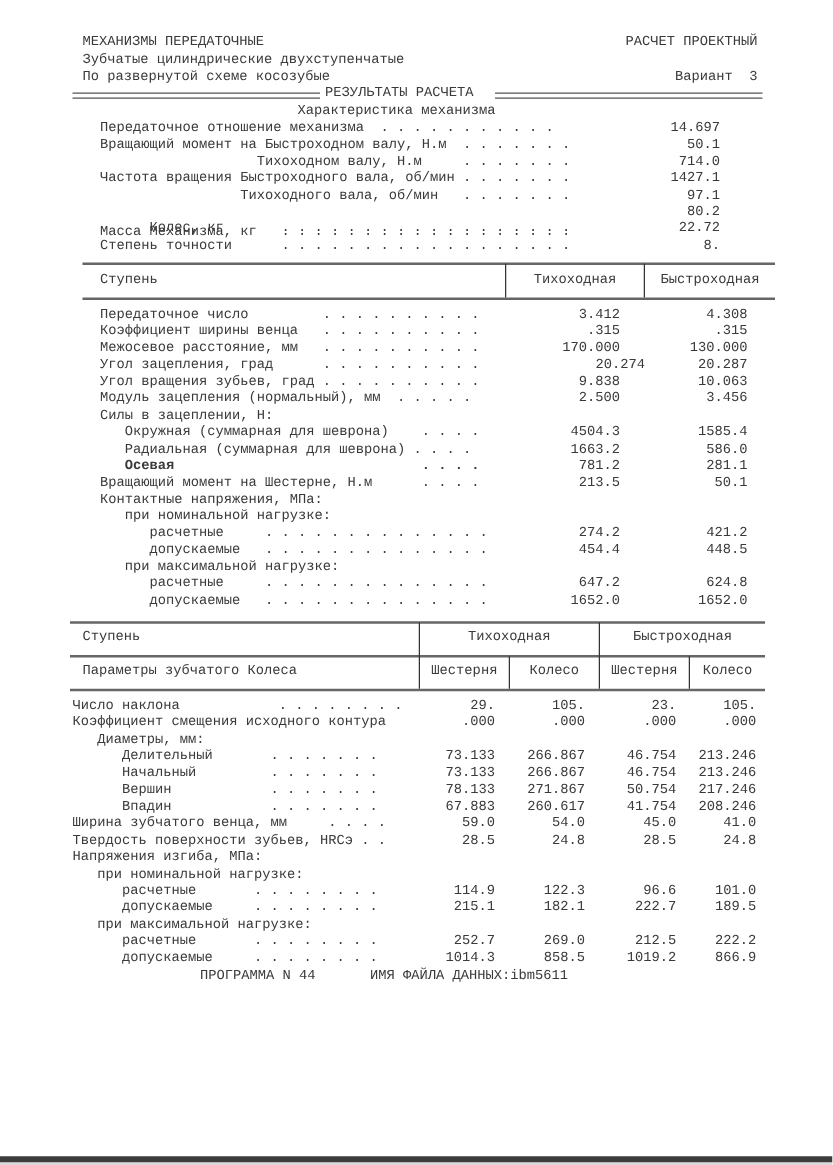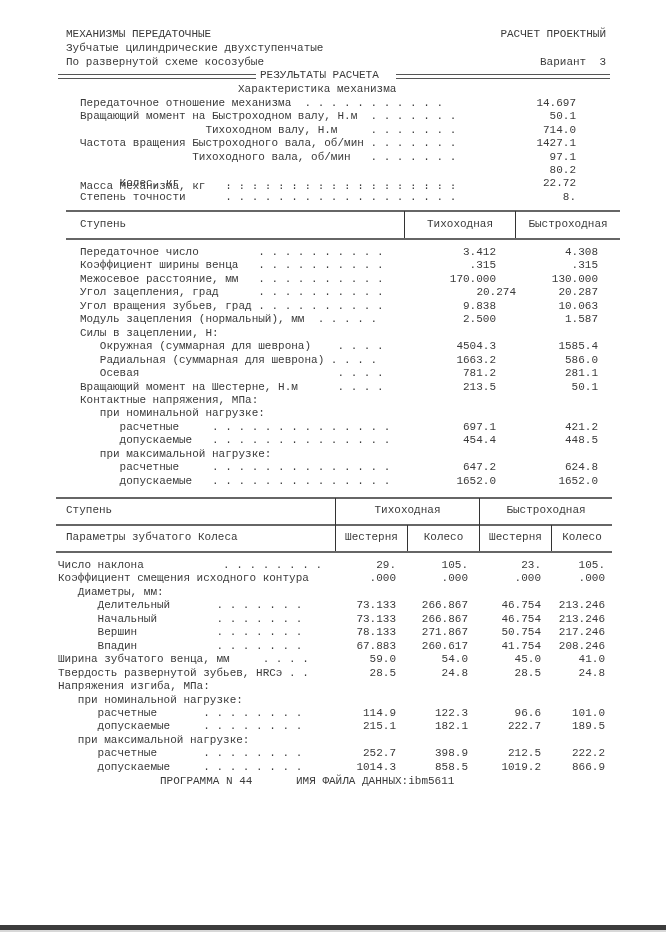--- a/index.html
+++ b/index.html
@@ -68,44 +68,44 @@
     <div class="abs r" style="left:420px;top:272.9px;width:76px;">170.000</div>
     <div class="abs r" style="left:520px;top:272.9px;width:78px;">130.000</div>
     <div class="abs " style="left:80px;top:286.35px;">Угол зацепления, град      . . . . . . . . . .</div>
     <div class="abs r" style="left:440px;top:286.35px;width:76px;">20.274</div>
     <div class="abs r" style="left:520px;top:286.35px;width:78px;">20.287</div>
     <div class="abs " style="left:80px;top:299.8px;">Угол вращения зубьев, град . . . . . . . . . .</div>
     <div class="abs r" style="left:420px;top:299.8px;width:76px;">9.838</div>
     <div class="abs r" style="left:520px;top:299.8px;width:78px;">10.063</div>
     <div class="abs " style="left:80px;top:313.25px;">Модуль зацепления (нормальный), мм  . . . . .</div>
     <div class="abs r" style="left:420px;top:313.25px;width:76px;">2.500</div>
-    <div class="abs r" style="left:520px;top:313.25px;width:78px;">1.587</div>
+    <div class="abs r" style="left:520px;top:313.25px;width:78px;">3.456</div>
     <div class="abs " style="left:80px;top:326.7px;">Силы в зацеплении, Н:</div>
     <div class="abs r" style="left:420px;top:326.7px;width:76px;"></div>
     <div class="abs r" style="left:520px;top:326.7px;width:78px;"></div>
     <div class="abs " style="left:80px;top:340.15px;">   Окружная (суммарная для шеврона)    . . . .</div>
     <div class="abs r" style="left:420px;top:340.15px;width:76px;">4504.3</div>
     <div class="abs r" style="left:520px;top:340.15px;width:78px;">1585.4</div>
     <div class="abs " style="left:80px;top:353.6px;">   Радиальная (суммарная для шеврона) . . . .</div>
     <div class="abs r" style="left:420px;top:353.6px;width:76px;">1663.2</div>
     <div class="abs r" style="left:520px;top:353.6px;width:78px;">586.0</div>
-    <div class="abs " style="left:80px;top:367.05px;">   Осевая                              . . . .</div>
+    <div class="abs " style="left:80px;top:367.05px;font-weight:bold;">   Осевая                              . . . .</div>
     <div class="abs r" style="left:420px;top:367.05px;width:76px;">781.2</div>
     <div class="abs r" style="left:520px;top:367.05px;width:78px;">281.1</div>
     <div class="abs " style="left:80px;top:380.5px;text-align:center;">Вращающий момент на Шестерне, Н.м      . . . .</div>
     <div class="abs r" style="left:420px;top:380.5px;width:76px;">213.5</div>
     <div class="abs r" style="left:520px;top:380.5px;width:78px;">50.1</div>
     <div class="abs " style="left:80px;top:393.95px;">Контактные напряжения, МПа:</div>
     <div class="abs r" style="left:420px;top:393.95px;width:76px;"></div>
     <div class="abs r" style="left:520px;top:393.95px;width:78px;"></div>
     <div class="abs " style="left:80px;top:407.4px;">   при номинальной нагрузке:</div>
     <div class="abs r" style="left:420px;top:407.4px;width:76px;"></div>
     <div class="abs r" style="left:520px;top:407.4px;width:78px;"></div>
     <div class="abs " style="left:80px;top:420.85px;">      расчетные     . . . . . . . . . . . . . .</div>
-    <div class="abs r" style="left:420px;top:420.85px;width:76px;">697.1</div>
+    <div class="abs r" style="left:420px;top:420.85px;width:76px;">274.2</div>
     <div class="abs r" style="left:520px;top:420.85px;width:78px;">421.2</div>
     <div class="abs " style="left:80px;top:434.29999999999995px;">      допускаемые   . . . . . . . . . . . . . .</div>
     <div class="abs r" style="left:420px;top:434.29999999999995px;width:76px;">454.4</div>
     <div class="abs r" style="left:520px;top:434.29999999999995px;width:78px;">448.5</div>
     <div class="abs " style="left:80px;top:447.75px;">   при максимальной нагрузке:</div>
     <div class="abs r" style="left:420px;top:447.75px;width:76px;"></div>
     <div class="abs r" style="left:520px;top:447.75px;width:78px;"></div>
     <div class="abs " style="left:80px;top:461.2px;">      расчетные     . . . . . . . . . . . . . .</div>
     <div class="abs r" style="left:420px;top:461.2px;width:76px;">647.2</div>
     <div class="abs r" style="left:520px;top:461.2px;width:78px;">624.8</div>
@@ -164,21 +164,21 @@
     <div class="abs " style="left:58px;top:639.7px;">      Впадин            . . . . . . .</div>
     <div class="abs r" style="left:326px;top:639.7px;width:70px;">67.883</div>
     <div class="abs r" style="left:398px;top:639.7px;width:70px;">260.617</div>
     <div class="abs r" style="left:471px;top:639.7px;width:70px;">41.754</div>
     <div class="abs r" style="left:535px;top:639.7px;width:70px;">208.246</div>
     <div class="abs " style="left:58px;top:653.15px;">Ширина зубчатого венца, мм     . . . .</div>
     <div class="abs r" style="left:326px;top:653.15px;width:70px;">59.0</div>
     <div class="abs r" style="left:398px;top:653.15px;width:70px;">54.0</div>
     <div class="abs r" style="left:471px;top:653.15px;width:70px;">45.0</div>
     <div class="abs r" style="left:535px;top:653.15px;width:70px;">41.0</div>
-    <div class="abs " style="left:58px;top:666.6px;">Твердость развернутой зубьев, HRCэ . .</div>
+    <div class="abs " style="left:58px;top:666.6px;">Твердость поверхности зубьев, HRCэ . .</div>
     <div class="abs r" style="left:326px;top:666.6px;width:70px;">28.5</div>
     <div class="abs r" style="left:398px;top:666.6px;width:70px;">24.8</div>
     <div class="abs r" style="left:471px;top:666.6px;width:70px;">28.5</div>
     <div class="abs r" style="left:535px;top:666.6px;width:70px;">24.8</div>
     <div class="abs " style="left:58px;top:680.05px;">Напряжения изгиба, МПа:</div>
     <div class="abs r" style="left:326px;top:680.05px;width:70px;"></div>
     <div class="abs r" style="left:398px;top:680.05px;width:70px;"></div>
     <div class="abs r" style="left:471px;top:680.05px;width:70px;"></div>
     <div class="abs r" style="left:535px;top:680.05px;width:70px;"></div>
     <div class="abs " style="left:58px;top:693.5px;">   при номинальной нагрузке:</div>
@@ -196,21 +196,21 @@
     <div class="abs r" style="left:398px;top:720.4px;width:70px;">182.1</div>
     <div class="abs r" style="left:471px;top:720.4px;width:70px;">222.7</div>
     <div class="abs r" style="left:535px;top:720.4px;width:70px;">189.5</div>
     <div class="abs " style="left:58px;top:733.85px;">   при максимальной нагрузке:</div>
     <div class="abs r" style="left:326px;top:733.85px;width:70px;"></div>
     <div class="abs r" style="left:398px;top:733.85px;width:70px;"></div>
     <div class="abs r" style="left:471px;top:733.85px;width:70px;"></div>
     <div class="abs r" style="left:535px;top:733.85px;width:70px;"></div>
     <div class="abs " style="left:58px;top:747.3px;">      расчетные       . . . . . . . .</div>
     <div class="abs r" style="left:326px;top:747.3px;width:70px;">252.7</div>
-    <div class="abs r" style="left:398px;top:747.3px;width:70px;">398.9</div>
+    <div class="abs r" style="left:398px;top:747.3px;width:70px;">269.0</div>
     <div class="abs r" style="left:471px;top:747.3px;width:70px;">212.5</div>
     <div class="abs r" style="left:535px;top:747.3px;width:70px;">222.2</div>
     <div class="abs " style="left:58px;top:760.75px;">      допускаемые     . . . . . . . .</div>
     <div class="abs r" style="left:326px;top:760.75px;width:70px;">1014.3</div>
     <div class="abs r" style="left:398px;top:760.75px;width:70px;">858.5</div>
     <div class="abs r" style="left:471px;top:760.75px;width:70px;">1019.2</div>
     <div class="abs r" style="left:535px;top:760.75px;width:70px;">866.9</div>
   </div>
 
 <div class="abs" style="left:160px;top:775px;">ПРОГРАММА N 44</div>

